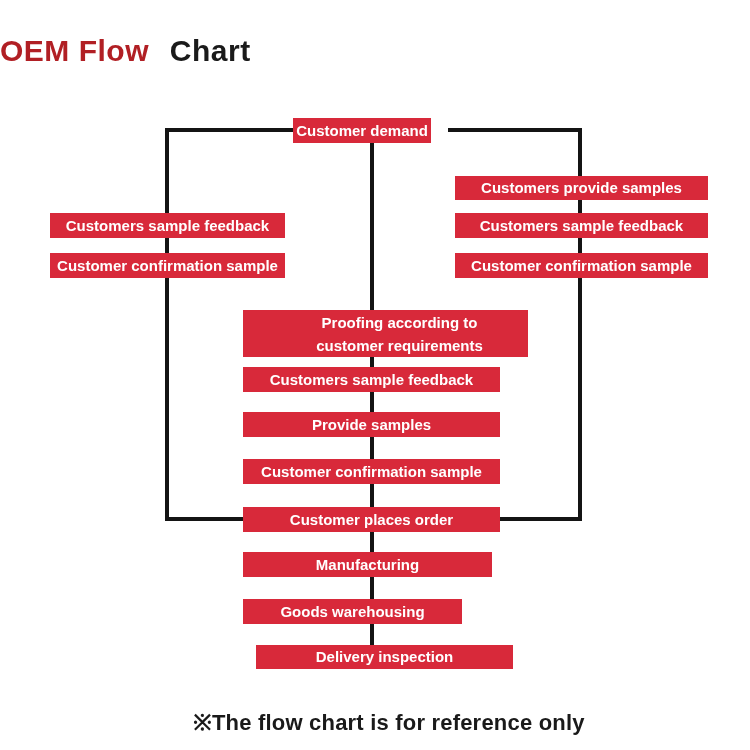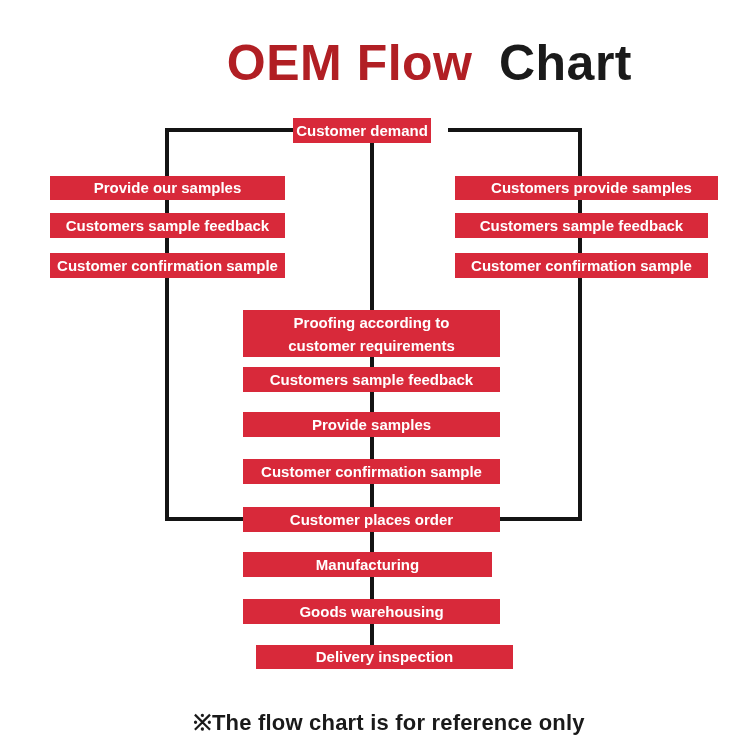--- a/index.html
+++ b/index.html
@@ -13,22 +13,22 @@
     width: 750px;
     height: 750px;
     background: #ffffff;
     overflow: hidden;
   }
   .title {
     position: absolute;
     top: 34px;
     left: 0;
     width: 632px;
-    text-align: right;
-    font-size: 50px;
+    text-align: left;
+    font-size: 30px;
     font-weight: 700;
     letter-spacing: 0.5px;
     white-space: nowrap;
   }
   .title .red   { color: var(--title-red, #B11F24); }
   .title .black { color: var(--ink-black, #1a1a1a); margin-left: 12px; }
 
   .line {
     position: absolute;
     background: var(--line-black, #141414);
@@ -44,47 +44,48 @@
     font-size: 15px;
     display: flex;
     align-items: center;
     justify-content: center;
     text-align: center;
     white-space: nowrap;
     line-height: 1.2;
   }
   .box.wrap {
     white-space: normal;
+    padding-left: 28px;
   }
   .box.wrap .inner {
     max-width: 215px;
     line-height: 23px;
   }
 
   
   .b-demand   { left: 293px; top: 118px; width: 138px; height: 25px; }
 
   
   .b-l1 { left: 50px;  top: 176px; width: 235px; height: 24px; }
   .b-l2 { left: 50px;  top: 213px; width: 235px; height: 25px; }
   .b-l3 { left: 50px;  top: 253px; width: 235px; height: 25px; }
 
   
-  .b-r1 { left: 455px; top: 176px; width: 253px; height: 24px; padding-left: 10px; }
+  .b-r1 { left: 455px; top: 176px; width: 253px; height: 24px; }
   .b-r2 { left: 455px; top: 213px; width: 253px; height: 25px; }
   .b-r3 { left: 455px; top: 253px; width: 253px; height: 25px; }
 
   
   .b-m1 { left: 243px; top: 310px; width: 257px; height: 47px; }
   .b-m2 { left: 243px; top: 367px; width: 257px; height: 25px; }
   .b-m3 { left: 243px; top: 412px; width: 257px; height: 25px; }
   .b-m4 { left: 243px; top: 459px; width: 257px; height: 25px; }
   .b-m5 { left: 243px; top: 507px; width: 257px; height: 25px; }
   .b-m6 { left: 243px; top: 552px; width: 249px; height: 25px; }
-  .b-m7 { left: 243px; top: 599px; width: 257px; height: 25px; }
+  .b-m7 { left: 243px; top: 599px; width: 219px; height: 25px; }
   .b-m8 { left: 243px; top: 645px; width: 257px; height: 24px; margin-left: 13px; }
 
   
   .v-left    { left: 165px; top: 128px; width: 4px;   height: 393px; }
   .v-right   { left: 578px; top: 128px; width: 4px;   height: 393px; }
   .v-center  { left: 370px; top: 141px; width: 4px;   height: 506px; }
   .h-top-l   { left: 165px; top: 128px; width: 130px; height: 4px; }
   .h-top-r   { left: 448px; top: 128px; width: 134px; height: 4px; }
   .h-bot-l   { left: 165px; top: 517px; width: 80px;  height: 4px; }
   .h-bot-r   { left: 498px; top: 517px; width: 84px;  height: 4px; }
@@ -116,23 +117,20 @@
   <div class="line v-center"></div>
   <div class="line h-top-l"></div>
   <div class="line h-top-r"></div>
   <div class="line h-bot-l"></div>
   <div class="line h-bot-r"></div>
 
   <div class="box b-demand">
     <span class="inner">Customer demand</span>
   </div>
 
-  <div class="box b-l1">
-    <span class="inner">Provide our samples</span>
-  </div>
   <div class="box b-l2">
     <span class="inner">Customers sample feedback</span>
   </div>
   <div class="box b-l3">
     <span class="inner">Customer confirmation sample</span>
   </div>
 
   <div class="box b-r1">
     <span class="inner">Customers provide samples</span>
   </div>

